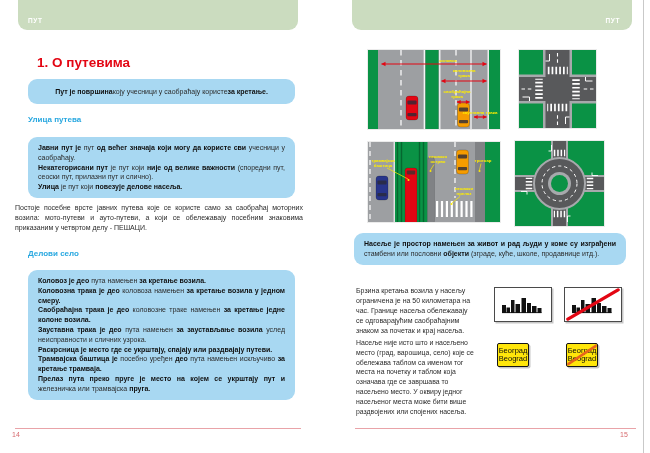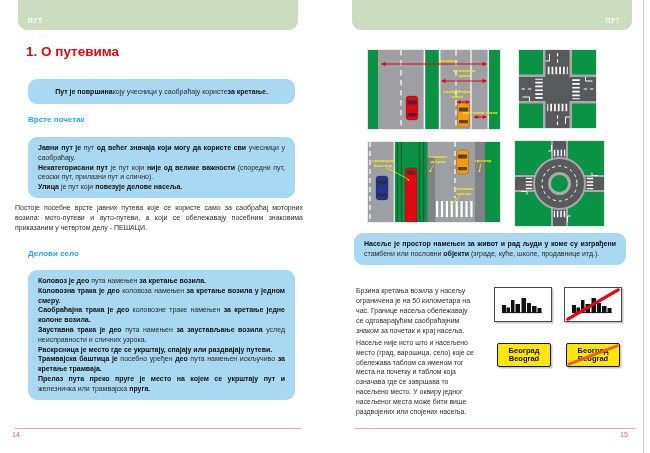--- a/index.html
+++ b/index.html
@@ -3,37 +3,37 @@
 <meta charset="utf-8">
 <style>
   html,body{margin:0;padding:0;background:#fff;}
   .canvas{position:relative;width:650px;height:453px;background:#ffffff;overflow:hidden;
           font-family:"Liberation Sans","DejaVu Sans",sans-serif;color:#2b2b2b;}
   .page-edge{position:absolute;left:643px;top:0;width:1px;height:453px;background:#c9c9c9;}
   .band{position:absolute;top:0;height:30px;width:280px;background:#cbdcbf;border-radius:0 0 9px 9px;
         color:#fff;font-size:6.5px;font-weight:bold;letter-spacing:.6px;display:flex;align-items:flex-end;box-sizing:border-box;}
   .band-left{left:18px;padding:0 0 6px 10px;}
   .band-right{left:352px;justify-content:flex-end;padding:0 12px 6px 0;}
-  .page-title{position:absolute;left:26px;top:44px;margin:0;font-size:13.5px;font-weight:bold;color:#e30613;}
+  .page-title{position:absolute;left:26px;top:44px;margin:11px;font-size:13.5px;font-weight:bold;color:#e30613;}
   .h2{position:absolute;margin:0;font-size:8px;font-weight:bold;color:#29a8e0;}
   .bluebox{position:absolute;background:#a8d8f2;border-radius:9px;font-size:7px;line-height:1.4;
            text-align:justify;padding:6px 10px;box-sizing:border-box;color:#2b2b2b;}
   .bluebox p{margin:0;}
   .bluebox b,.body-para b{color:#101010;}
   .intro{display:flex;align-items:center;justify-content:center;text-align:center;}
   .body-para{position:absolute;margin:0;font-size:7px;line-height:1.45;text-align:justify;}
   .col-para{position:absolute;margin:0;font-size:7px;line-height:1.42;text-align:left;}
   .figure{position:absolute;outline:1px solid rgba(0,0,0,.08);}
   .figure svg{display:block;width:100%;height:100%;}
   .footer-line{position:absolute;top:428px;height:1px;background:#e9a3a8;}
   .page-num{position:absolute;top:431px;font-size:7px;color:#d66a6e;}
   .sign{position:absolute;box-shadow:1.5px 1.5px 0 rgba(0,0,0,.22);display:flex;align-items:center;justify-content:center;box-sizing:border-box;}
   .sign-white{width:58px;height:35px;background:#ffffff;border:1.2px solid #4a4a4a;}
-  .sign-yellow{width:54px;height:24px;background:#ffe60a;border:1.6px solid #151515;border-radius:2px;
-               flex-direction:column;font-size:7.5px;font-weight:bold;line-height:1.1;color:#0d0d0d;text-align:center;}
+  .sign-yellow{width:32px;height:24px;background:#ffe60a;border:1.6px solid #151515;border-radius:2px;
+               flex-direction:column;font-size:7.5px;font-weight:normal;line-height:1.1;color:#0d0d0d;text-align:center;}
   .slash{position:absolute;left:0;top:0;width:100%;height:100%;pointer-events:none;}
   .fig-label{font-weight:bold;}
 </style>
 </head>
 <body>
 
 <div class="canvas">
 
   <section>
     <header class="band band-left">
@@ -41,21 +41,21 @@
     </header>
 
     <h1 class="page-title">1. О путевима</h1>
 
     <div class="bluebox intro" style="left:28px;top:79px;width:267px;height:25px;">
         <b>Пут је површина </b>
         <span>коју учесници у саобраћају користе </span>
         <b>за кретање.</b>
       </div>
 
-    <h2 class="h2" style="left:28px;top:115px;">Врсте почетак</h2>
+    <h2 class="h2" style="left:28px;top:115px;">Улица путева</h2>
 
     <div class="bluebox" style="left:28px;top:137px;width:267px;">
       <p><b>Јавни пут је </b><span>пут </span><b>од већег значаја који могу да користе сви </b><span>учесници у саобраћају.</span></p>
       <p><b>Некатегорисани пут </b><span>је пут који </span><b>није од велике важности </b><span>(споредни пут, сеоски пут, прилазни пут и слично).</span></p>
       <p><b>Улица </b><span>је пут који </span><b>повезује делове насеља.</b></p>
     </div>
 
     <p class="body-para" style="left:15px;top:203px;width:288px;">Постоје посебне врсте јавних путева које се користе само за саобраћај моторних возила: мото-путеви и ауто-путеви, а који се обележавају посебним знаковима приказаним у четвртом делу - ПЕШАЦИ.</p>
 
     <h2 class="h2" style="left:28px;top:249px;">Делови село</h2>

